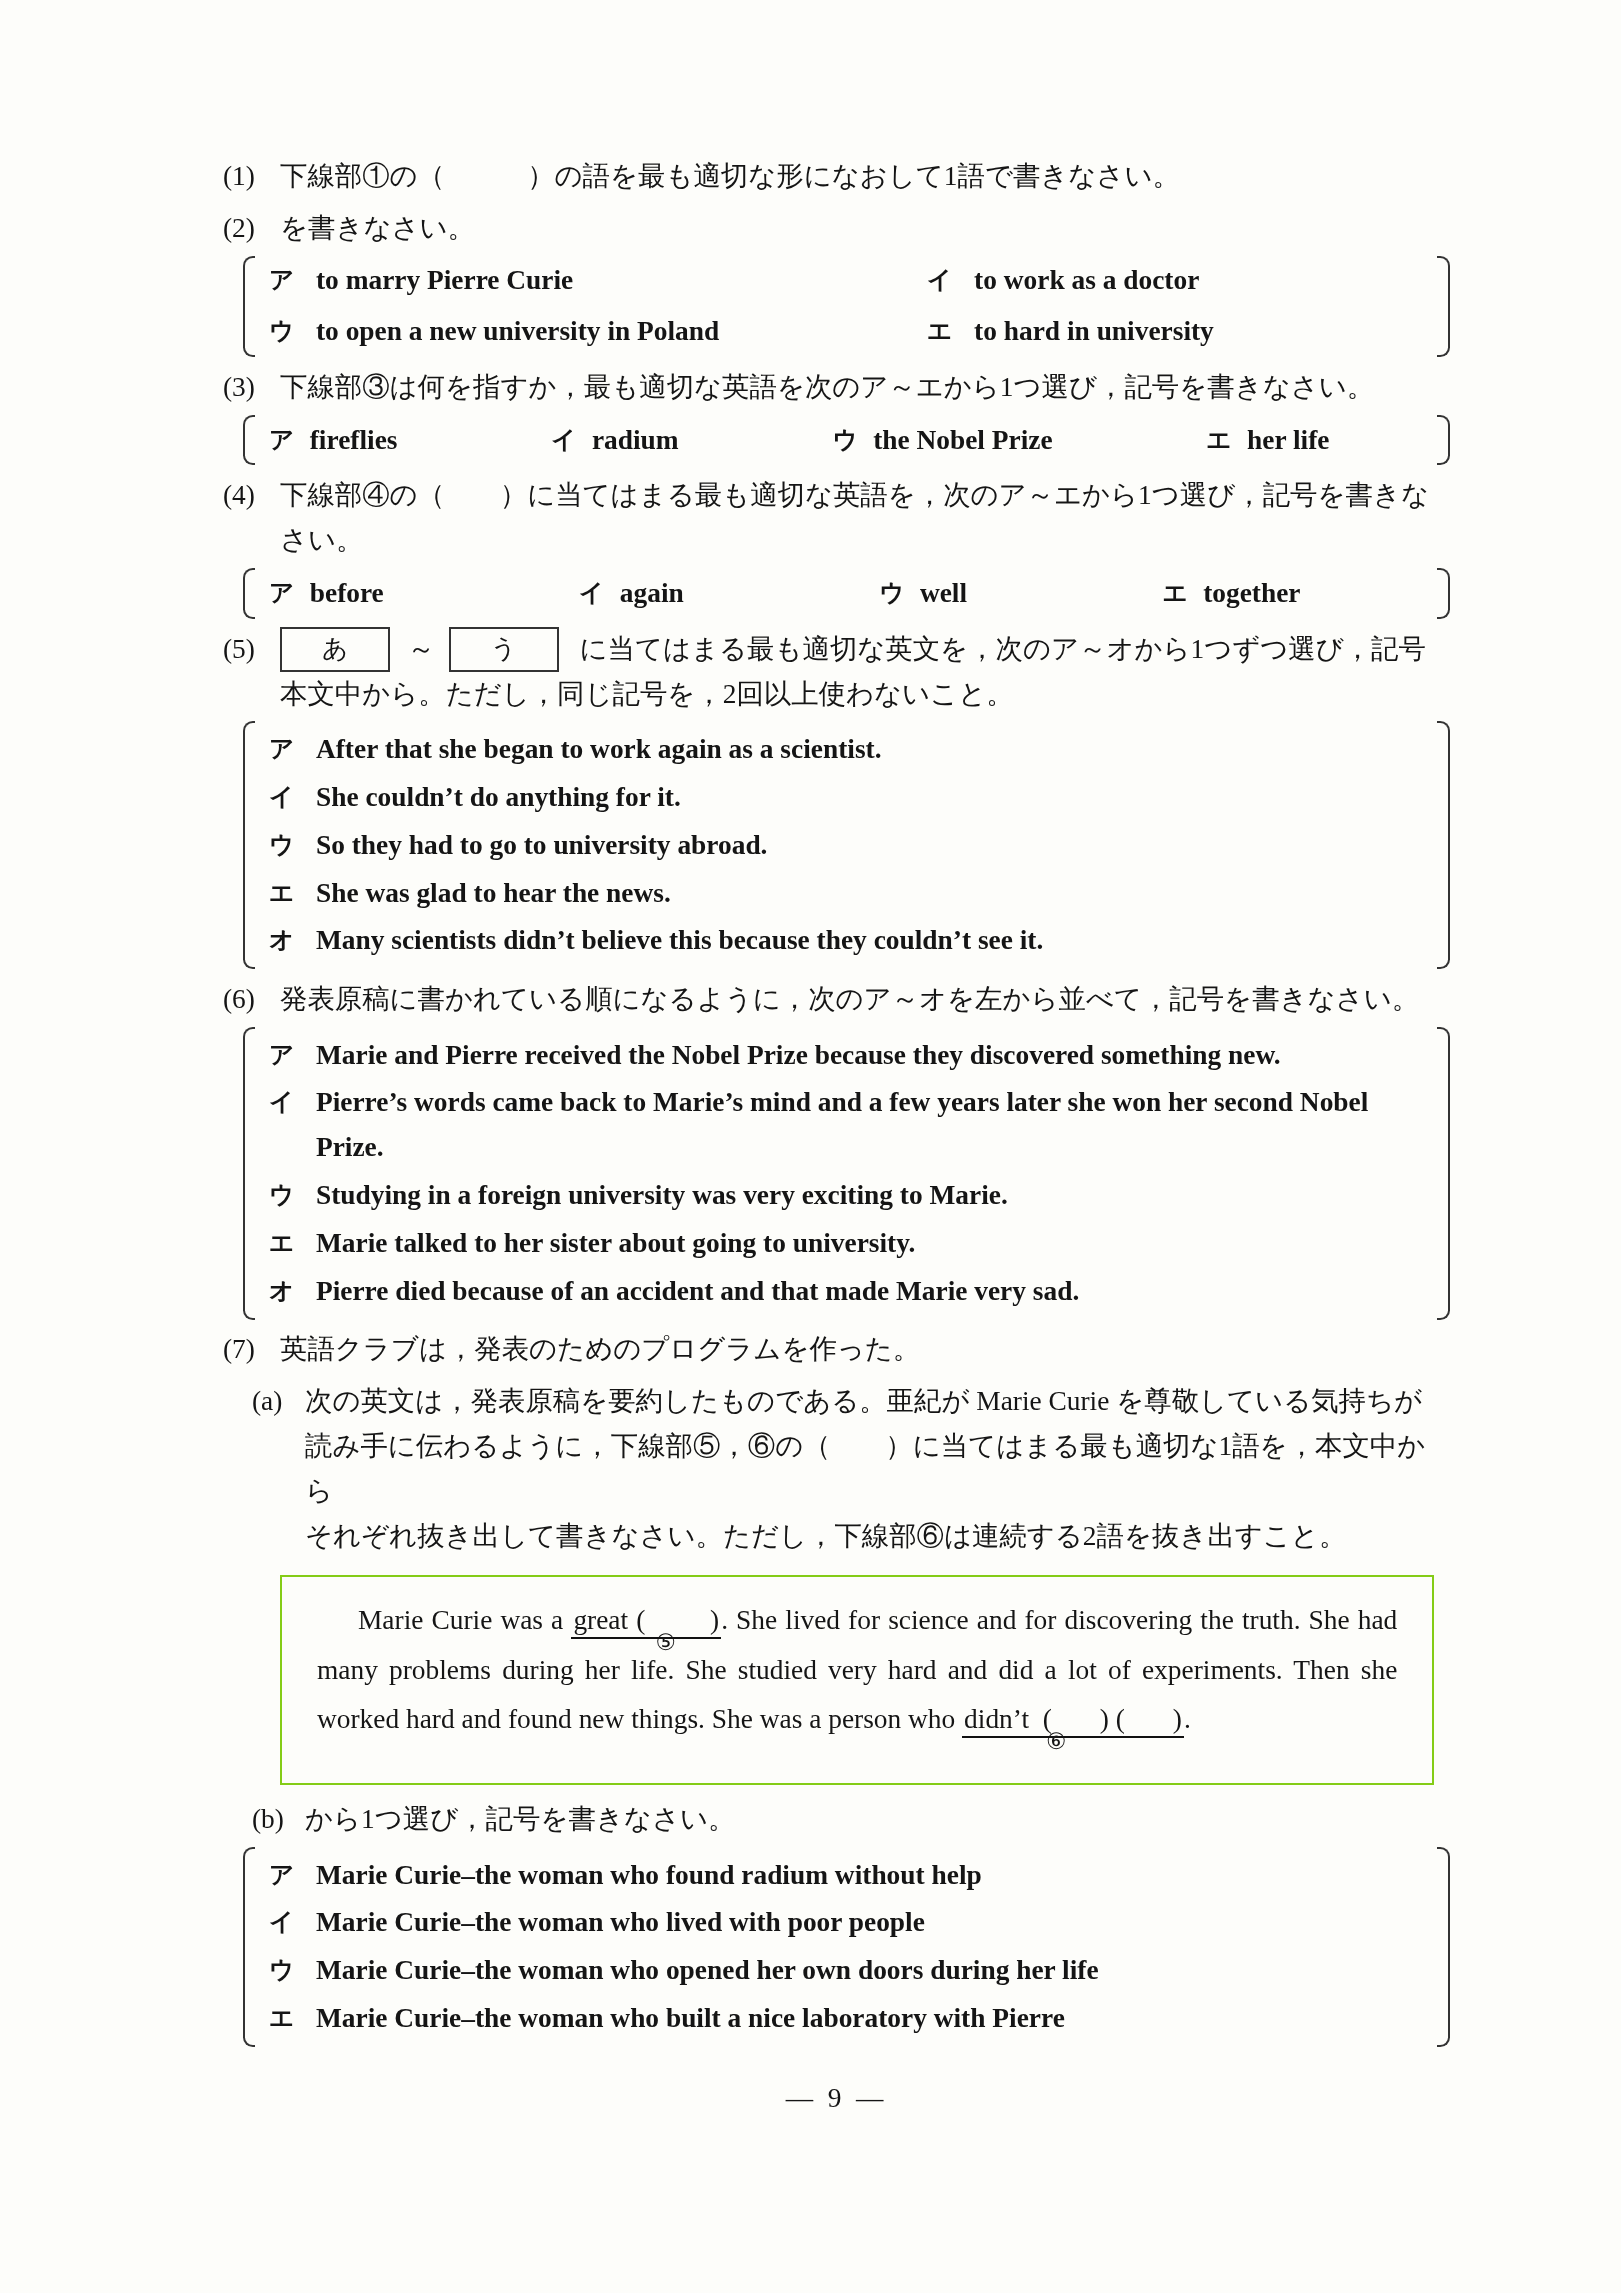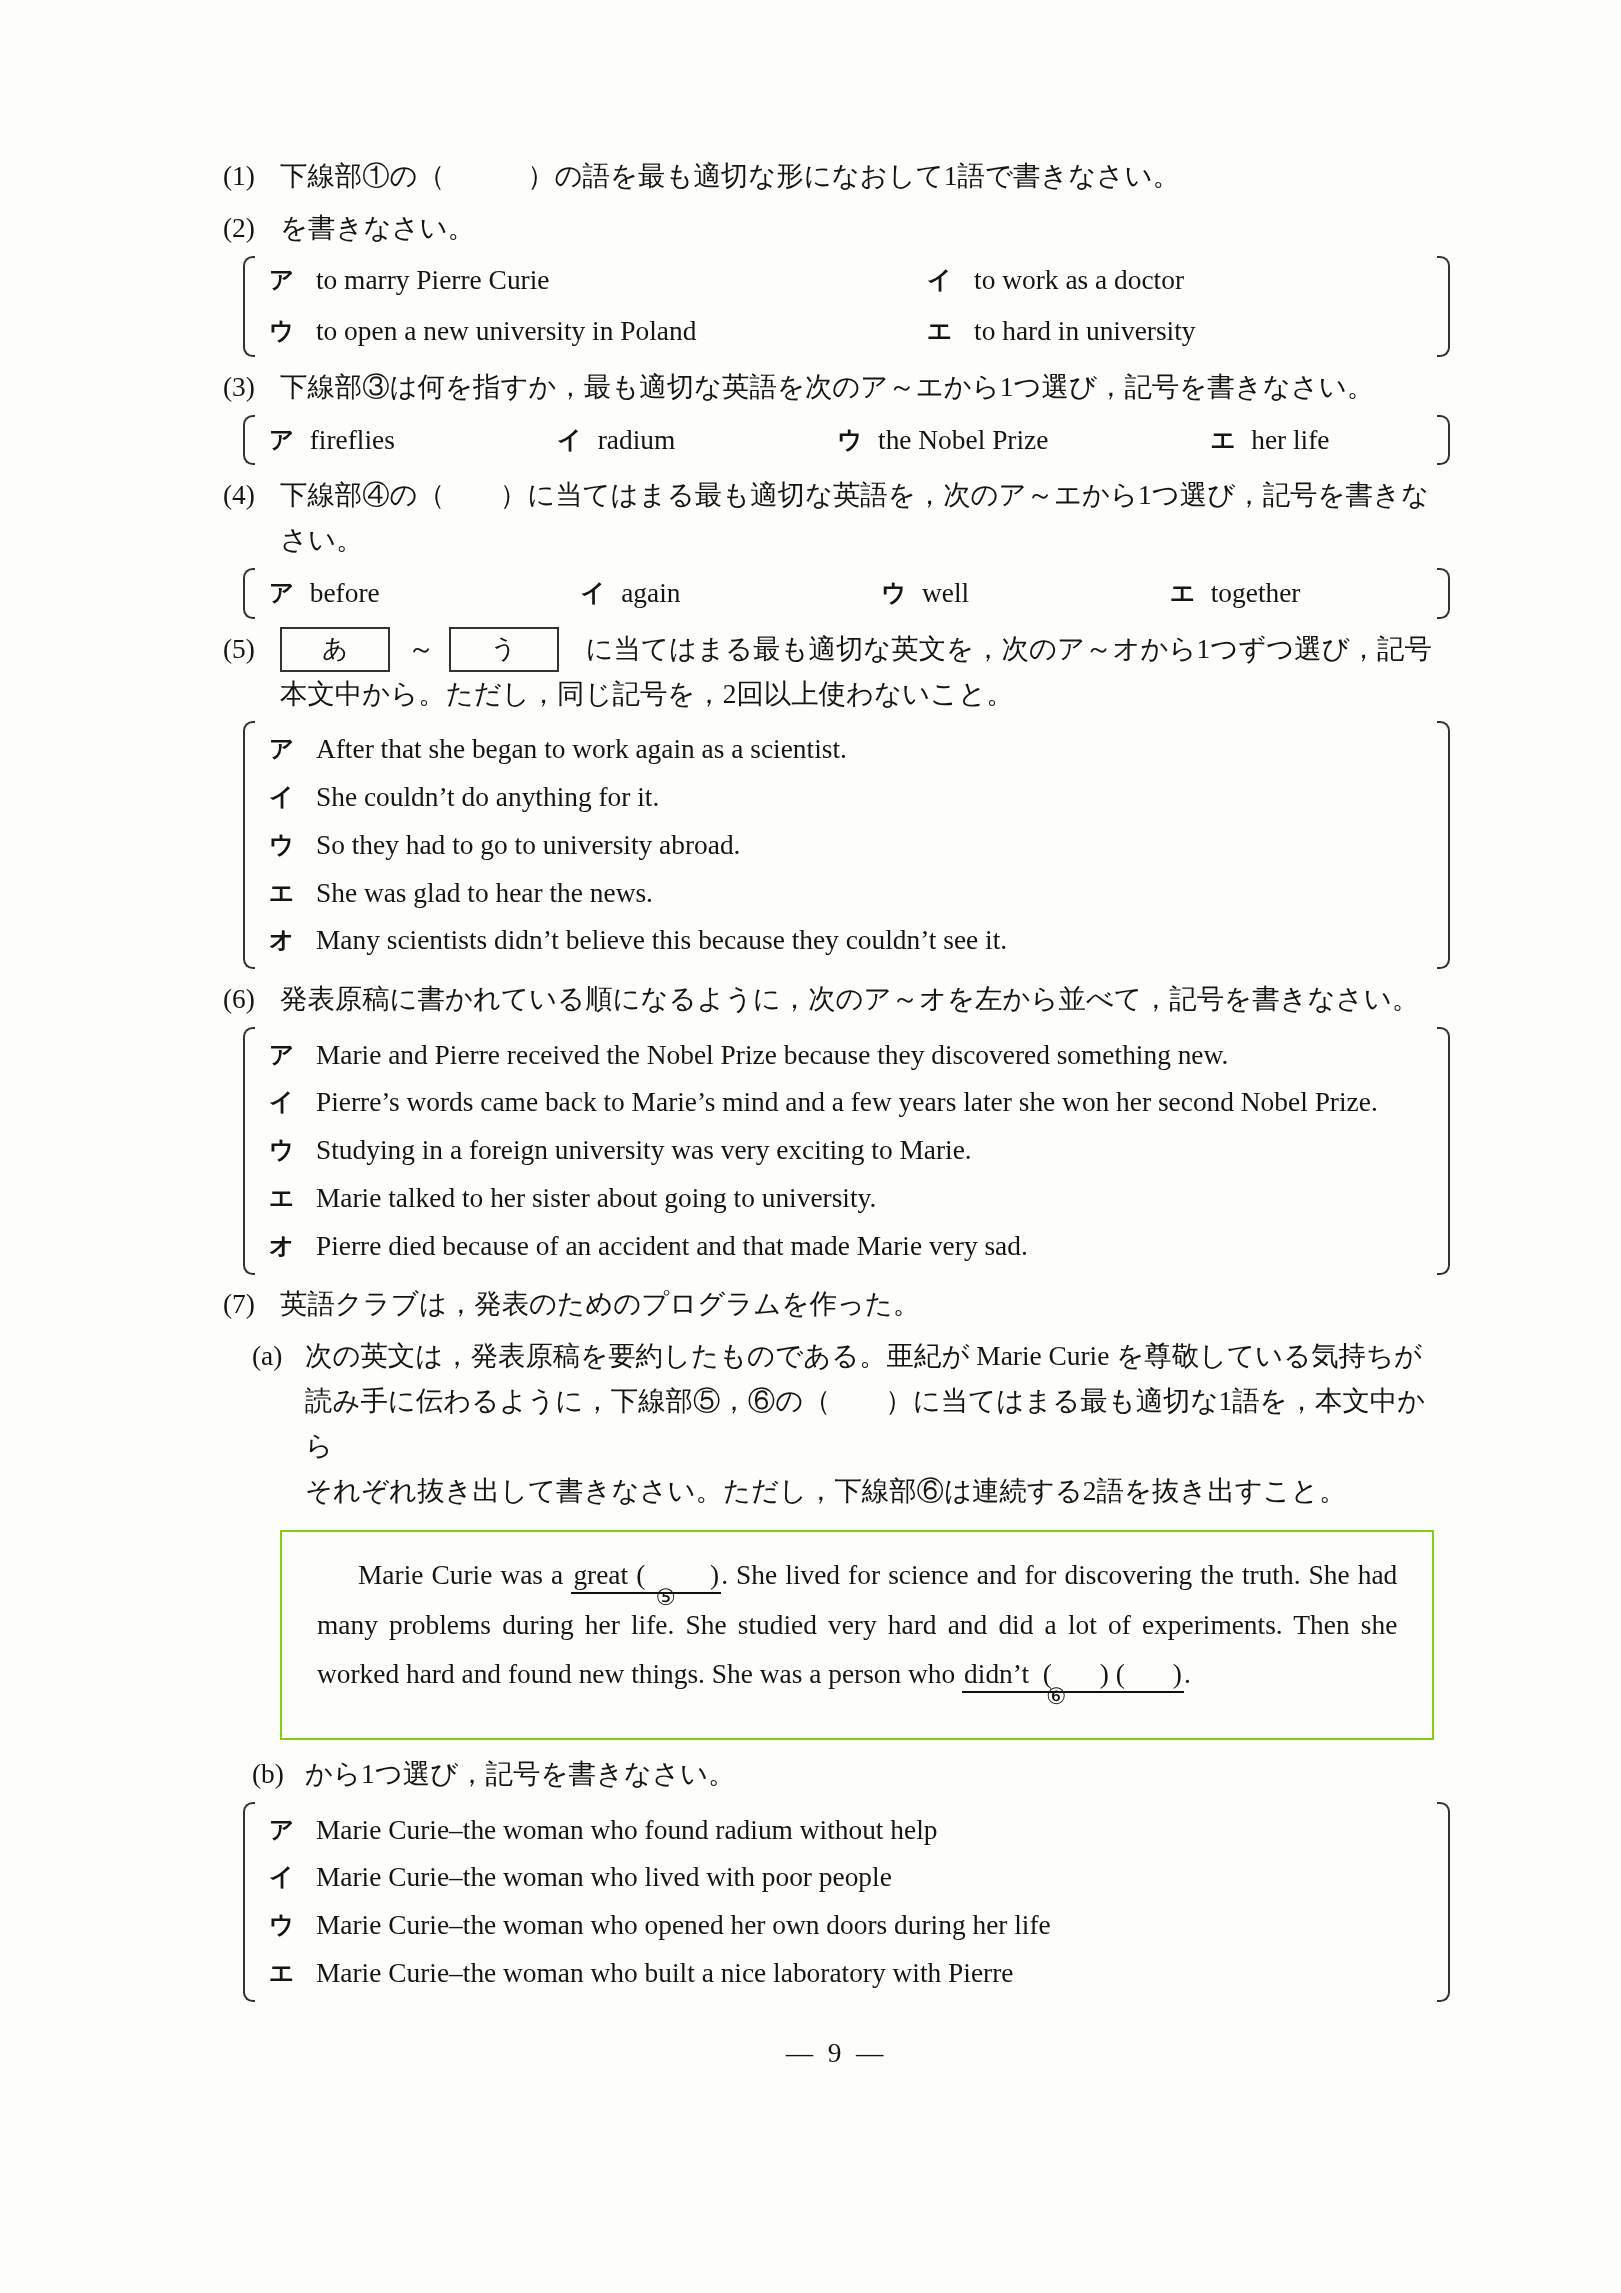--- a/index.html
+++ b/index.html
@@ -33,32 +33,32 @@
   .pad-r-130 { padding-right:127px; }
 
   .opt { display:flex; align-items:flex-start; }
   .vlist .opt { margin:2.9px 0; }
   .ol {
     flex:0 0 47px;
     font-family:"DejaVu Sans","Liberation Sans",sans-serif;
     font-weight:700; font-size:24.5px; padding-top:2px;
   }
   .spread .opt .ol { flex:0 0 auto; margin-right:15.7px; }
-  .ot { flex:1; }
+  .ot { flex:1;font-weight:bold; }
 
   
   .q5l1 { display:flex; align-items:center; }
   .abox {
     display:inline-flex; justify-content:center; align-items:center;
     width:110px; height:45px; border:2px solid #333; box-sizing:border-box;
     font-family:"DejaVu Sans","Liberation Sans",sans-serif; font-size:25.5px;
     margin-right:3.9px;
   }
   .tilde { margin:0 13.7px; }
-  .q5rest { margin-left:23px; }
+  .q5rest { margin-left:17px; }
 
   
   .sub { display:flex; align-items:flex-start; margin:6.9px 0 0 29px; }
   .subnum { flex:0 0 53px; }
 
   
   .sumbox {
     border:2px solid #84cc16;
     margin:15.7px 15.7px 11.8px 57px;
     padding:19.6px 35px 39px 35px;

